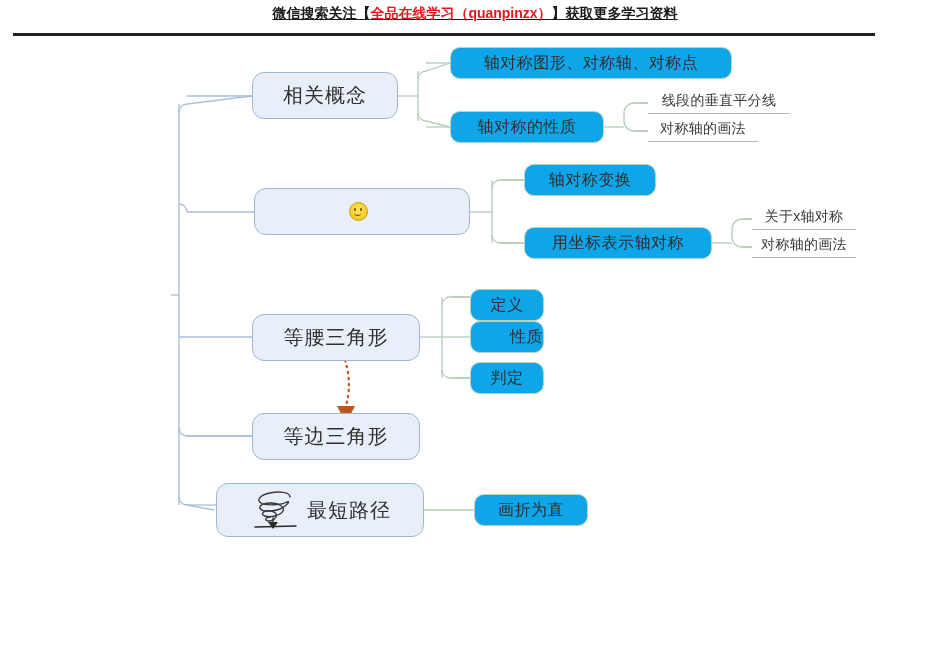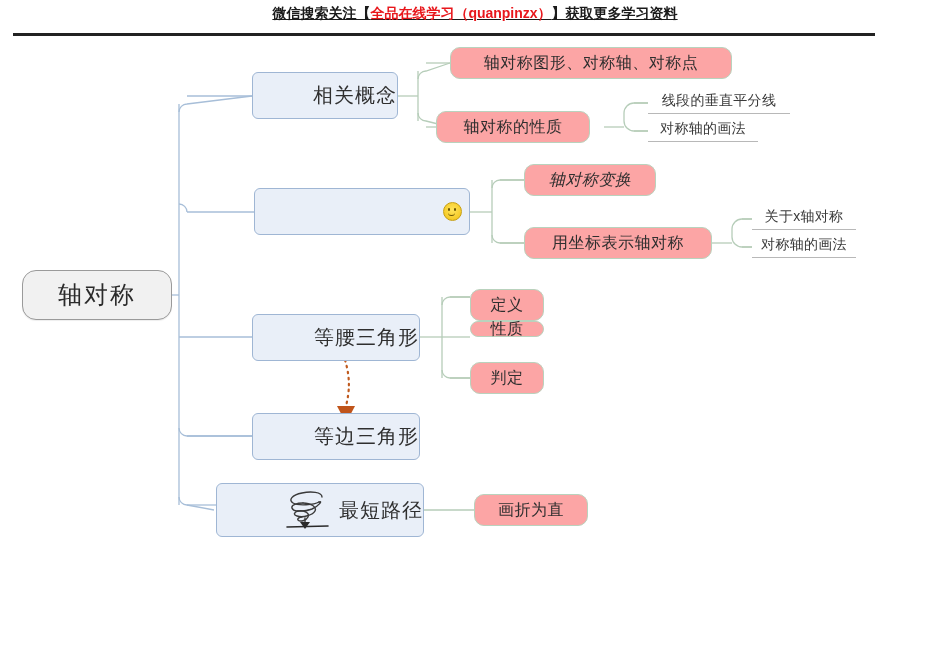--- a/index.html
+++ b/index.html
@@ -81,30 +81,29 @@
     color: #2b2b2b;
     font-size: 24px;
     letter-spacing: 2px;
     box-shadow: 0 1px 1px rgba(0,0,0,0.07);
   }
 
   
   .node.blue {
     background: #e9eff8;
     border: 1px solid #9fb6d4;
-    border-radius: 6px;
+    border-radius: 12px;
     color: #2f2f2f;
     font-size: 20px;
     letter-spacing: 1px;
-    justify-content: flex-end;
   }
 
   
   .node.green {
-    background: #fca5a5;
+    background: #0ea5e9;
     border: 1px solid #b9d2bd;
     border-radius: 10px;
     color: #2f2f2f;
     font-size: 16px;
     letter-spacing: 0.5px;
   }
 
   
   .node.plain {
     border: none;
@@ -238,49 +237,46 @@
       <path d="M742,181 L752,181"></path>
       <path d="M742,209 L752,209"></path>
     </g>
 
     <g>
       <path d="M345,322 C352,345 348,360 345,372" fill="none" stroke="#c05a1e" stroke-width="2.2" stroke-linecap="round" stroke-dasharray="1.5 4.5"></path>
       <path d="M337,368 L355,368 L346,385 Z" fill="#c0541a"></path>
     </g>
   </svg>
 
-  <div class="node root" style="left:22px; top:232px; width:150px; height:50px;">
-    <span class="node-label">轴对称</span>
-  </div>
 
   <div class="node blue" style="left:252px; top:34px; width:146px; height:47px;">
     <span class="node-label">相关概念</span>
   </div>
 
   <div class="node green" style="left:450px; top:9px; width:282px; height:32px;">
     <span class="node-label">轴对称图形、对称轴、对称点</span>
   </div>
 
-  <div class="node green" style="left:436px; top:73px; width:154px; height:32px;">
+  <div class="node green" style="left:450px; top:73px; width:154px; height:32px;">
     <span class="node-label">轴对称的性质</span>
   </div>
 
   <div class="node plain" style="left:648px; top:50px; width:142px; height:26px;">
     <span class="node-label">线段的垂直平分线</span>
   </div>
 
   <div class="node plain" style="left:648px; top:78px; width:110px; height:26px;">
     <span class="node-label">对称轴的画法</span>
   </div>
 
   <div class="node blue" style="left:254px; top:150px; width:216px; height:47px;">
     <span class="smiley"></span>
   </div>
 
-  <div class="node green" style="left:524px; top:126px; width:132px; height:32px;font-style:italic;">
+  <div class="node green" style="left:524px; top:126px; width:132px; height:32px;">
     <span class="node-label">轴对称变换</span>
   </div>
 
   <div class="node green" style="left:524px; top:189px; width:188px; height:32px;">
     <span class="node-label">用坐标表示轴对称</span>
   </div>
 
   <div class="node plain" style="left:752px; top:166px; width:104px; height:26px;">
     <span class="node-label">关于x轴对称</span>
   </div>
@@ -290,21 +286,21 @@
   </div>
 
   <div class="node blue" style="left:252px; top:276px; width:168px; height:47px;">
     <span class="node-label">等腰三角形</span>
   </div>
 
   <div class="node green" style="left:470px; top:243px; width:74px; height:32px;margin-top:8px;">
     <span class="node-label">定义</span>
   </div>
 
-  <div class="node green" style="left:470px; top:283px; width:74px; height:16px;">
+  <div class="node green" style="left:470px; top:283px; width:74px; height:32px;justify-content:flex-end;">
     <span class="node-label">性质</span>
   </div>
 
   <div class="node green" style="left:470px; top:324px; width:74px; height:32px;">
     <span class="node-label">判定</span>
   </div>
 
   <div class="node blue" style="left:252px; top:375px; width:168px; height:47px;">
     <span class="node-label">等边三角形</span>
   </div>

